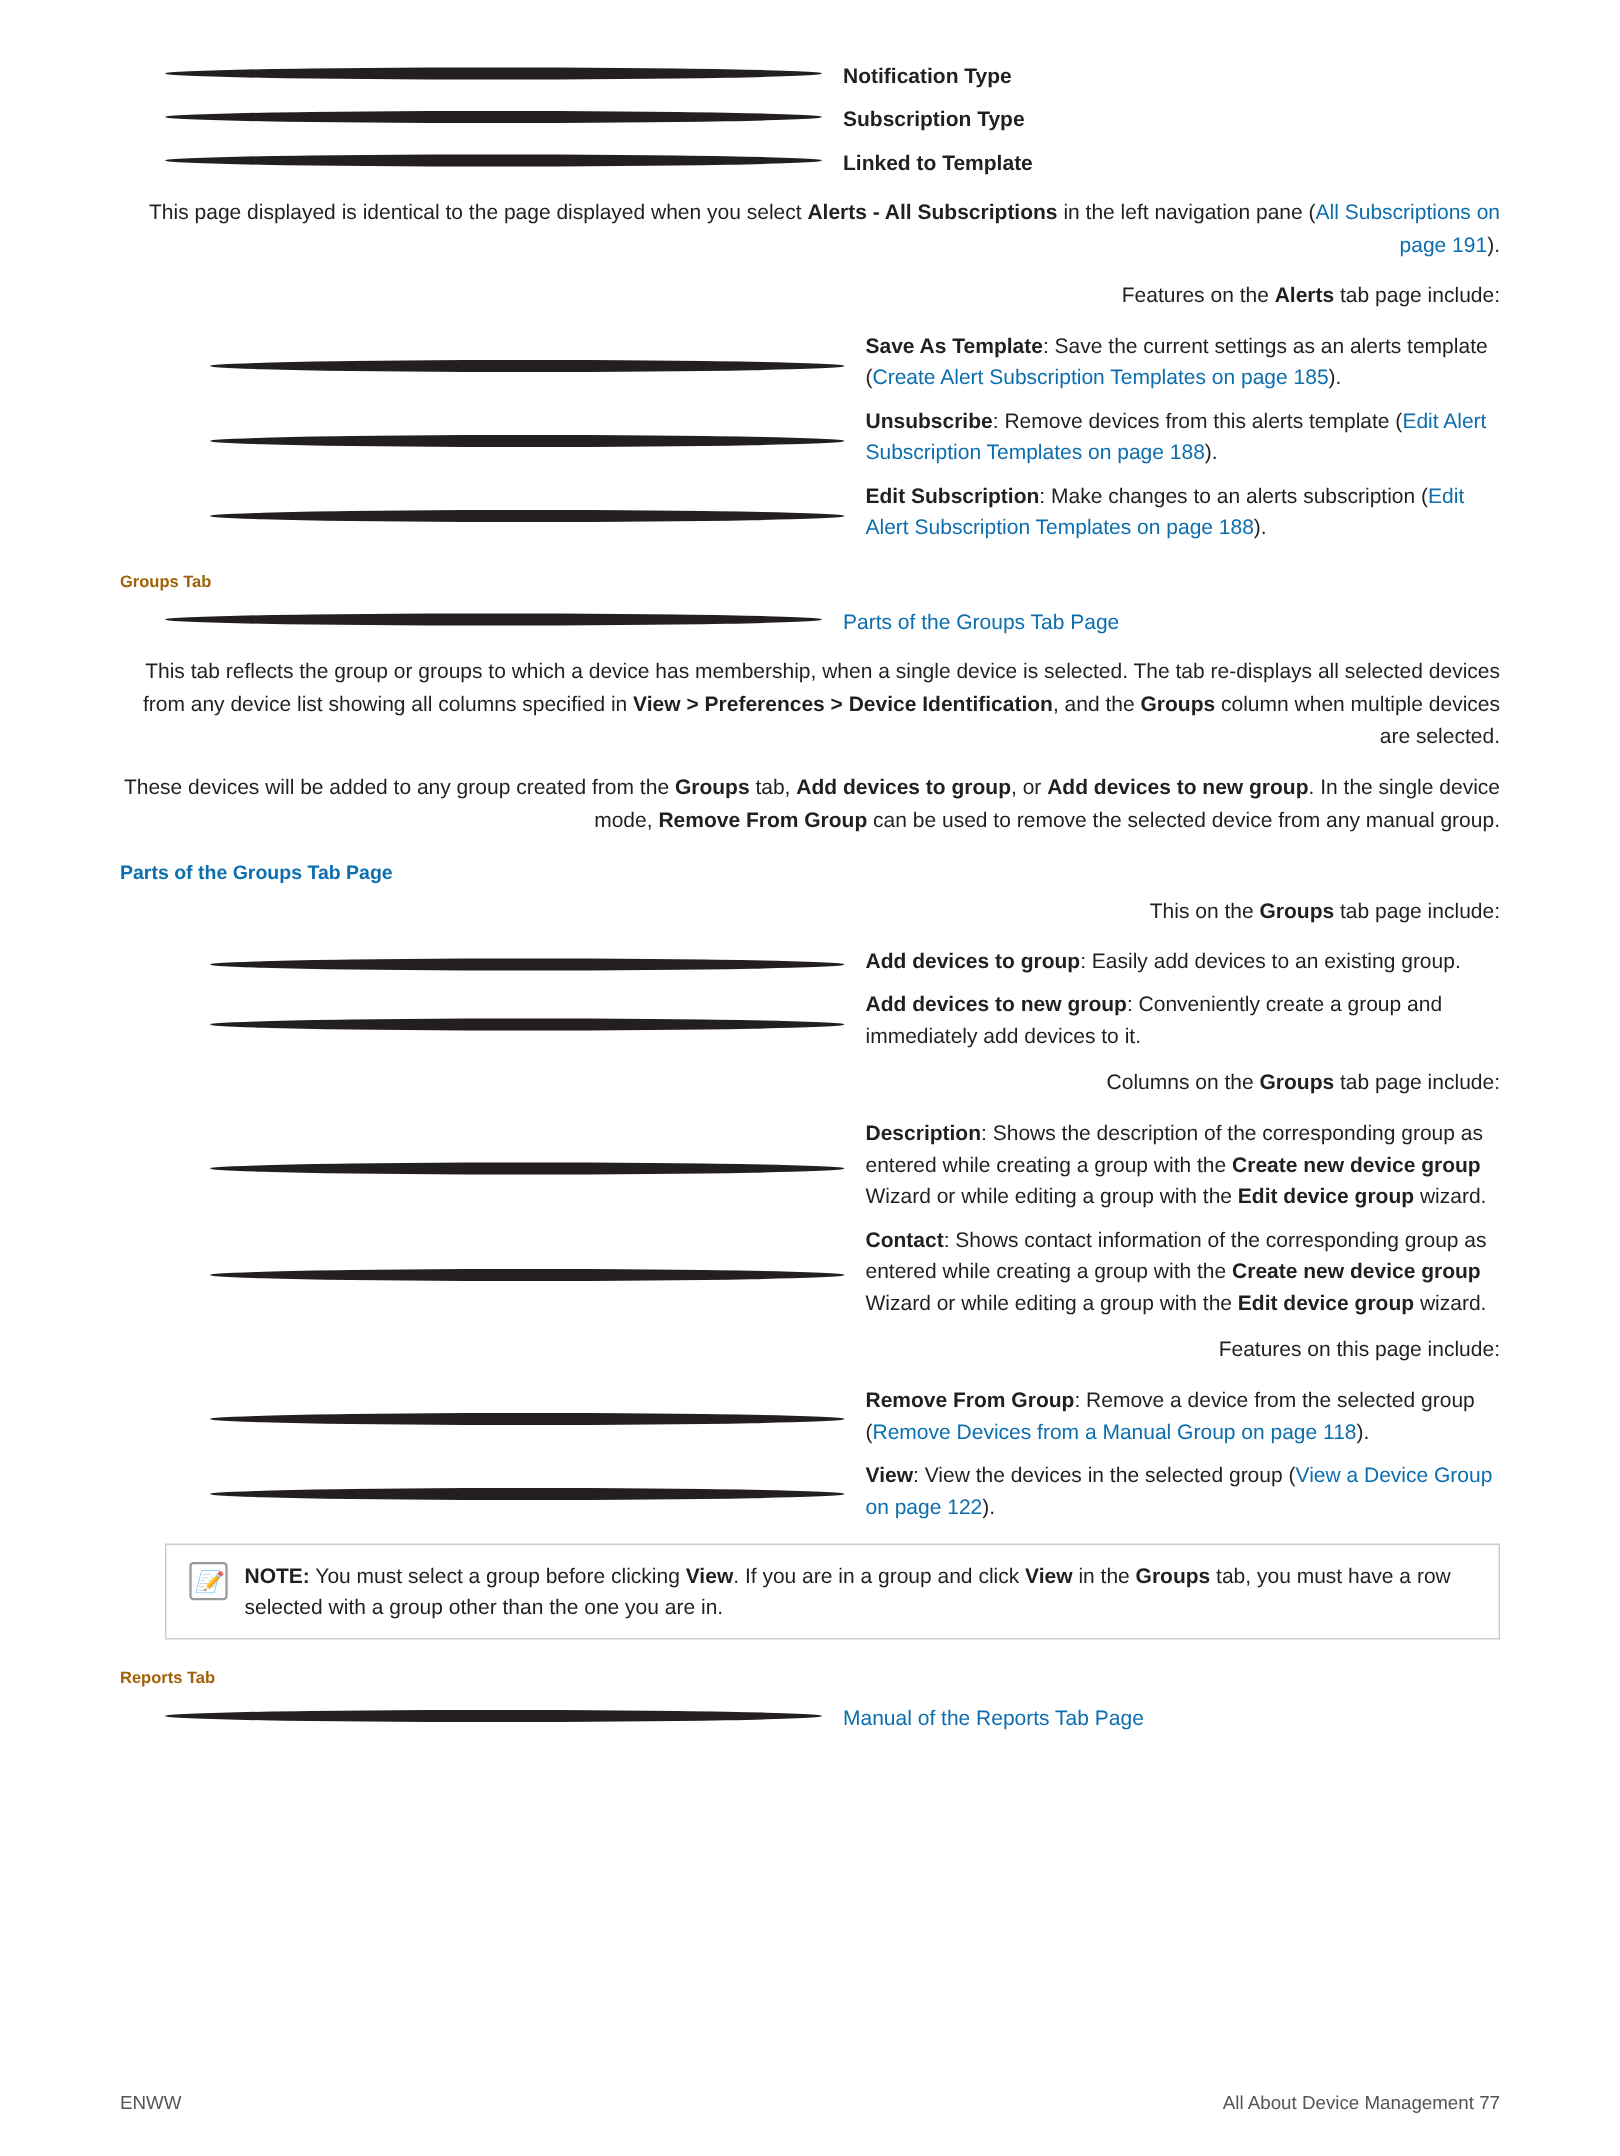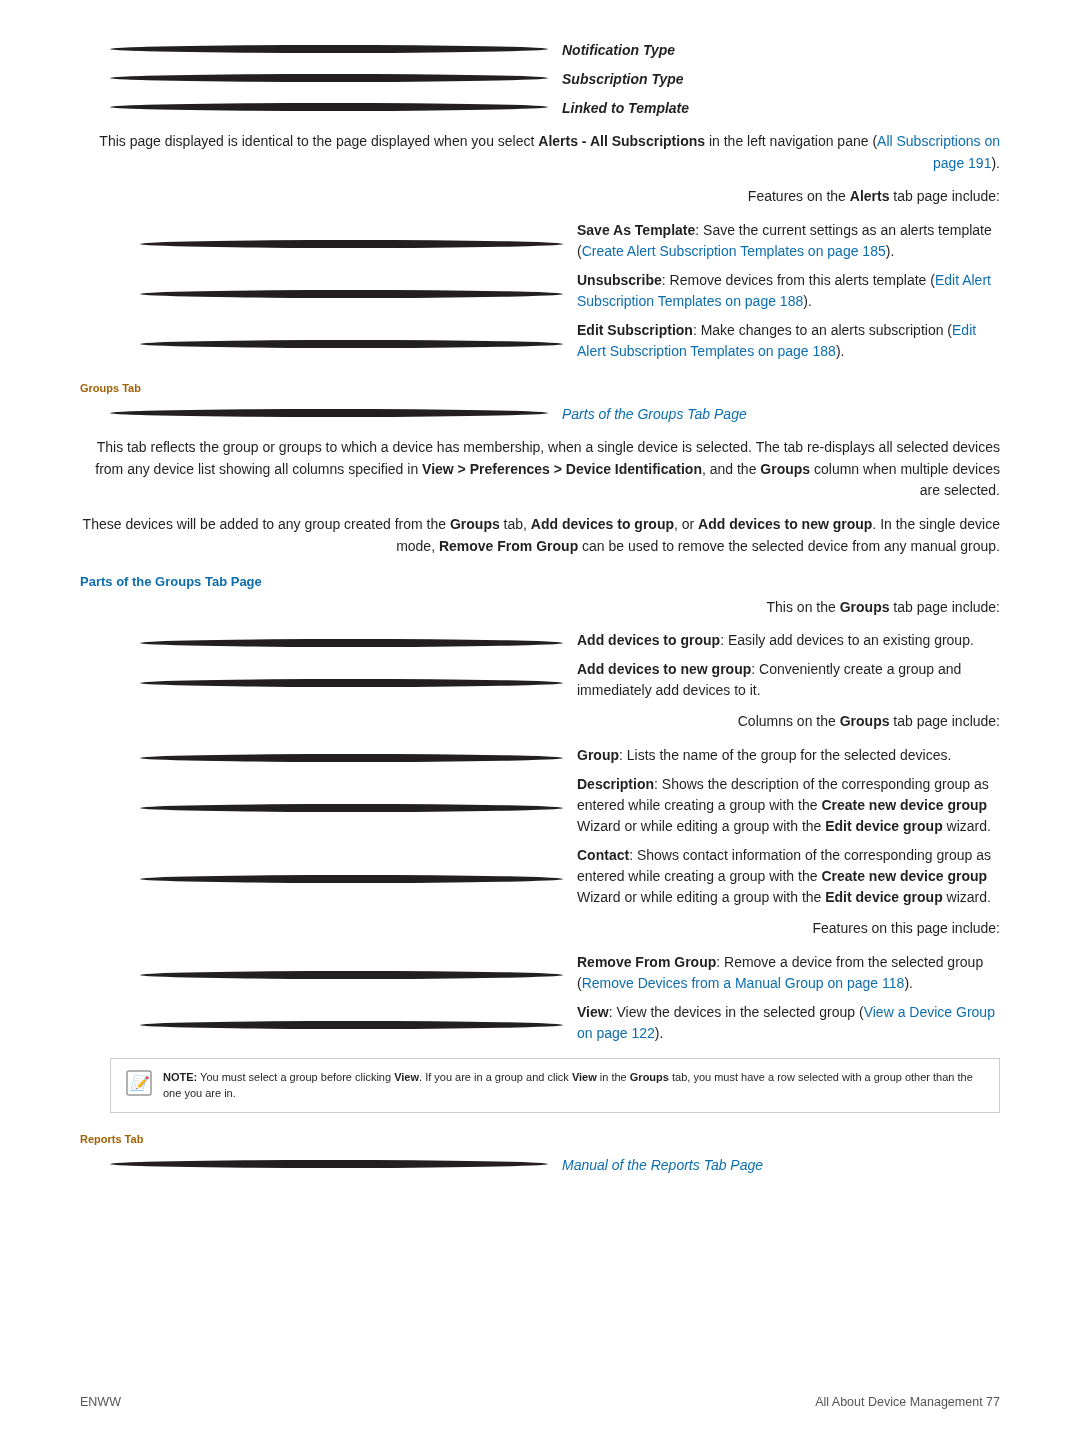--- a/index.html
+++ b/index.html
@@ -44,21 +44,20 @@
       background: #231f20;
       border-radius: 50%;
       margin-top: 5px;
       margin-right: 14px;
       flex-shrink: 0;
     }
 
     .bullet-list li span {
       flex: 1;
       line-height: 1.5;
-      font-style: italic;
     }
 
     .section-heading {
       color: #a16207;
       font-weight: bold;
       font-size: 11px;
       margin: 20px 0 10px 0;
     }
 
     .sub-heading {
@@ -88,21 +87,21 @@
       gap: 10px;
     }
 
     .note-icon {
       flex-shrink: 0;
       width: 28px;
       height: 28px;
     }
 
     .note-text {
-      font-size: 11px;
+      font-size: 14px;
       line-height: 1.5;
     }
 
     .note-label {
       font-weight: bold;
     }
 
     .footer {
       position: absolute;
       bottom: 28px;
@@ -224,26 +223,20 @@
         <strong>Add devices to new group</strong><span>: Conveniently create a group and immediately add devices to it.</span>
       </span>
     </li>
   </ul>
 
   <p class="body-text">
     <span>Columns on the </span><strong>Groups</strong><span> tab page include:</span>
   </p>
 
   <ul class="sub-bullet-list">
-    <li>
-      <span class="bullet-dot"></span>
-      <span>
-        <strong>Group</strong><span>: Lists the name of the group for the selected devices.</span>
-      </span>
-    </li>
     <li>
       <span class="bullet-dot"></span>
       <span>
         <strong>Description</strong><span>: Shows the description of the corresponding group as entered while creating a group with the </span><strong>Create new device group</strong><span> Wizard or while editing a group with the </span><strong>Edit device group</strong><span> wizard.</span>
       </span>
     </li>
     <li>
       <span class="bullet-dot"></span>
       <span>
         <strong>Contact</strong><span>: Shows contact information of the corresponding group as entered while creating a group with the </span><strong>Create new device group</strong><span> Wizard or while editing a group with the </span><strong>Edit device group</strong><span> wizard.</span>

